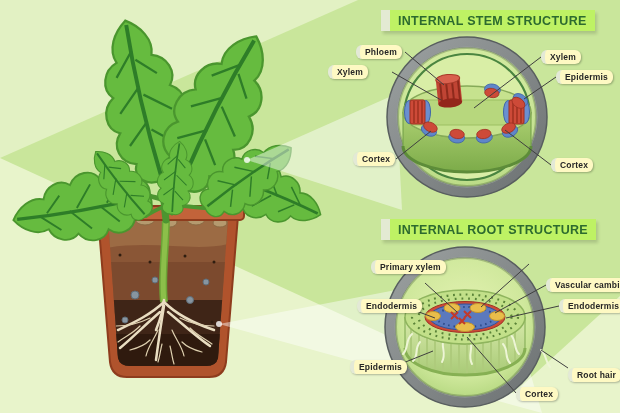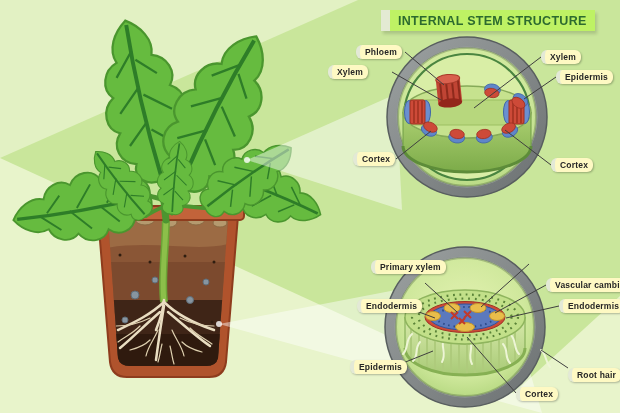--- a/index.html
+++ b/index.html
@@ -297,20 +297,21 @@
     <path d="M529,264 L481,307"></path>
         <path d="M546,285 L495,313"></path>
     <path d="M559,306 L506,318"></path>
         <path d="M393,367 L433,351"></path>
     <path d="M568,368 L541,350"></path>
         <path d="M516,393 L467,337"></path>
   </g>
 </svg>
 
   <div class="title-bar" style="left:381px;top:10px">INTERNAL STEM STRUCTURE</div>
+  <div class="title-bar" style="left:381px;top:219px">INTERNAL ROOT STRUCTURE</div>
 
   <div class="lbl" style="left:356px;top:45px">Phloem</div>
   <div class="lbl" style="left:328px;top:65px">Xylem</div>
   <div class="lbl" style="left:541px;top:50px">Xylem</div>
   <div class="lbl" style="left:556px;top:70px">Epidermis</div>
   <div class="lbl" style="left:353px;top:152px">Cortex</div>
   <div class="lbl" style="left:551px;top:158px">Cortex</div>
 
   <div class="lbl" style="left:371px;top:260px">Primary xylem</div>
   <div class="lbl" style="left:357px;top:299px">Endodermis</div>

